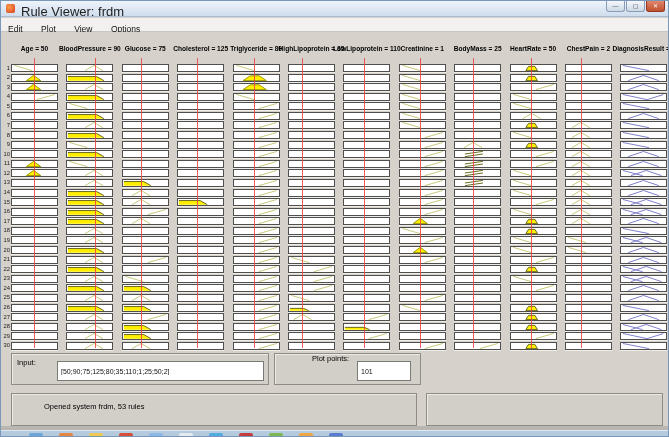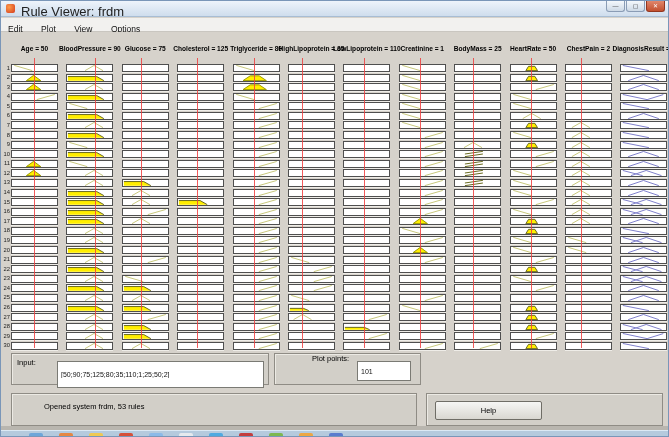--- a/index.html
+++ b/index.html
@@ -1288,35 +1288,34 @@
         <div class="rowlabel" style="top: 262.42px;">25</div>
         <div class="rowlabel" style="top: 272px;">26</div>
         <div class="rowlabel" style="top: 281.58px;">27</div>
         <div class="rowlabel" style="top: 291.16px;">28</div>
         <div class="rowlabel" style="top: 300.74px;">29</div>
         <div class="rowlabel" style="top: 310.32px;">30</div>
       </div>
 
     <div class="panel" style="left:10px;top:321px;width:258px;height:32px;">
       <div class="plabel" style="left:5px;top:4px;">Input:</div>
-      <input class="field" style="left: 45px; top: 7px; width: 207px; height: 27px;" value="[50;90;75;125;80;35;110;1;25;50;2]">
+      <input class="field" style="left: 45px; top: 7px; width: 207px; height: 20px;" value="[50;90;75;125;80;35;110;1;25;50;2]">
     </div>
 
     <div class="panel" style="left:273px;top:321px;width:147px;height:32px;">
       <div class="plabel" style="left:5px;top:0;margin-left:32px;">Plot points:</div>
       <input class="field" style="left: 82px; top: 7px; width: 54px; height: 20px;" value="101">
     </div>
 
 
     <div class="panel" style="left:10px;top:361px;width:406px;height:33px;">
       <div class="status-text" style="left:32px;top:8px;">Opened system frdm, 53 rules</div>
     </div>
 
     <div class="panel" style="left:425px;top:361px;width:237px;height:33px;">
-      <div class="btn" style="left:8px;top:7px;width:107px;height:19px;">Help</div>
     </div>
   </div>
 
   <div class="bottomedge"></div>
   <div class="taskbar" id="taskbar">
       <div class="tb-dot" style="left: 28px; background: rgb(106, 163, 216);"></div>
       <div class="tb-dot" style="left: 58px; background: rgb(232, 131, 58);"></div>
       <div class="tb-dot" style="left: 88px; background: rgb(242, 200, 75);"></div>
       <div class="tb-dot" style="left: 118px; background: rgb(216, 73, 47);"></div>
       <div class="tb-dot" style="left: 148px; background: rgb(138, 184, 232);"></div>

